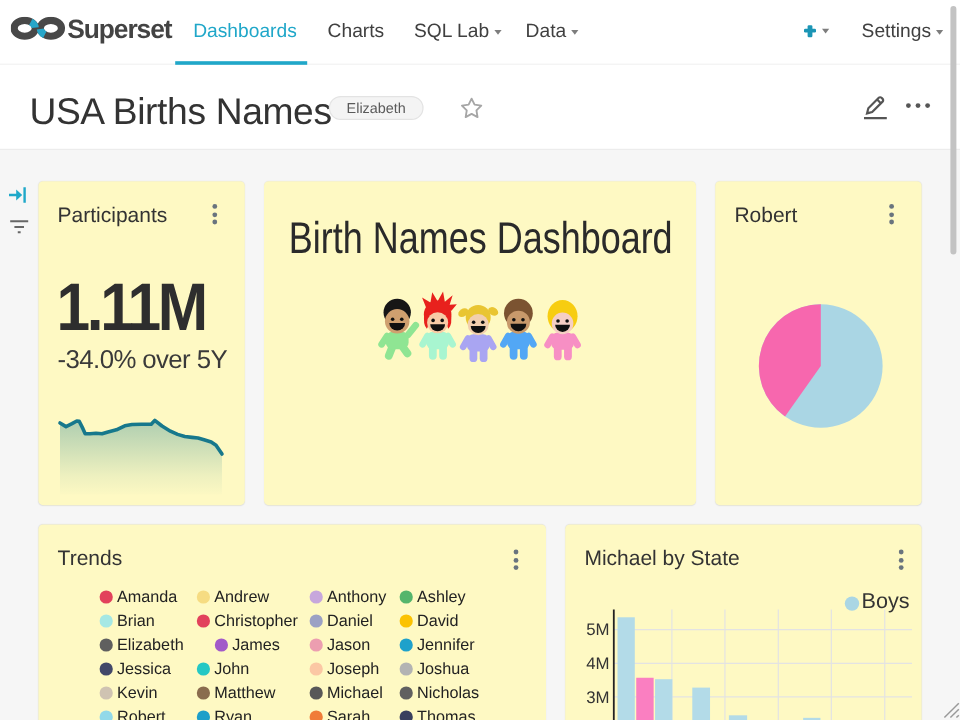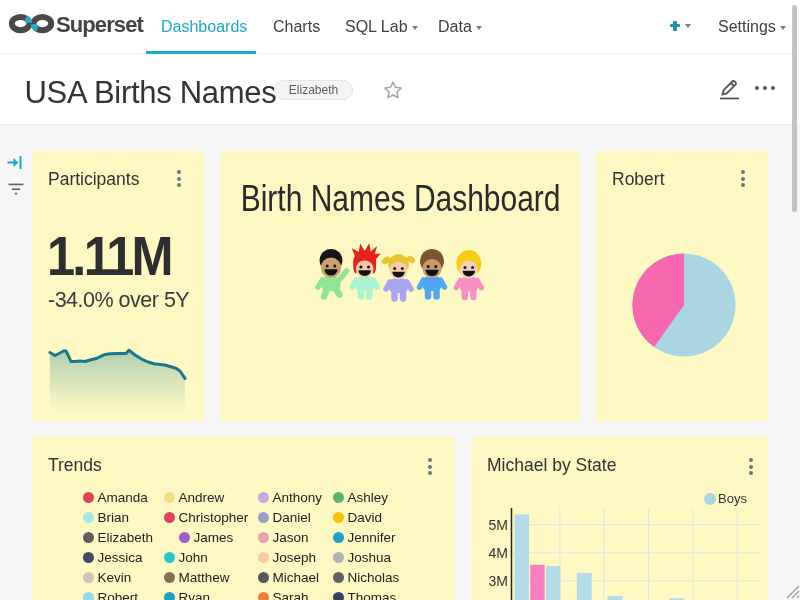--- a/index.html
+++ b/index.html
@@ -179,21 +179,21 @@
       </div>
   </div>
 
   <div class="card" style="left:471px;top:312px;width:297px;height:290px;">
     <div class="ctitle" style="top:18px;">Michael by State</div>
     <div class="kebab" style="right:15px;top:21px;">
         <i></i>
         <i></i>
         <i></i>
       </div>
-    <div class="abs" style="left:233px;top:54px;font-size:13px;color:#333;"><span style="display:inline-block;width:12px;height:12px;border-radius:50%;background:#aad6e4;margin-right:2px;vertical-align:-1.5px;"></span>Boys</div>
+    <div class="abs" style="left:233px;top:54px;font-size:18px;color:#333;"><span style="display:inline-block;width:12px;height:12px;border-radius:50%;background:#aad6e4;margin-right:2px;vertical-align:-1.5px;"></span>Boys</div>
     <svg class="abs" style="left:0;top:70px" width="297" height="220" viewBox="0 70 297 220">
       <g stroke="#e3e3e3" stroke-width="1">
         <path d="M40.5 87.7 H289"></path>
           <path d="M40.5 115.8 H289"></path>
           <path d="M40.5 143.8 H289"></path>
         <path d="M88.9 71 V290"></path>
           <path d="M133.1 71 V290"></path>
           <path d="M177.6 71 V290"></path>
           <path d="M221.8 71 V290"></path>
           <path d="M266.3 71 V290"></path>

